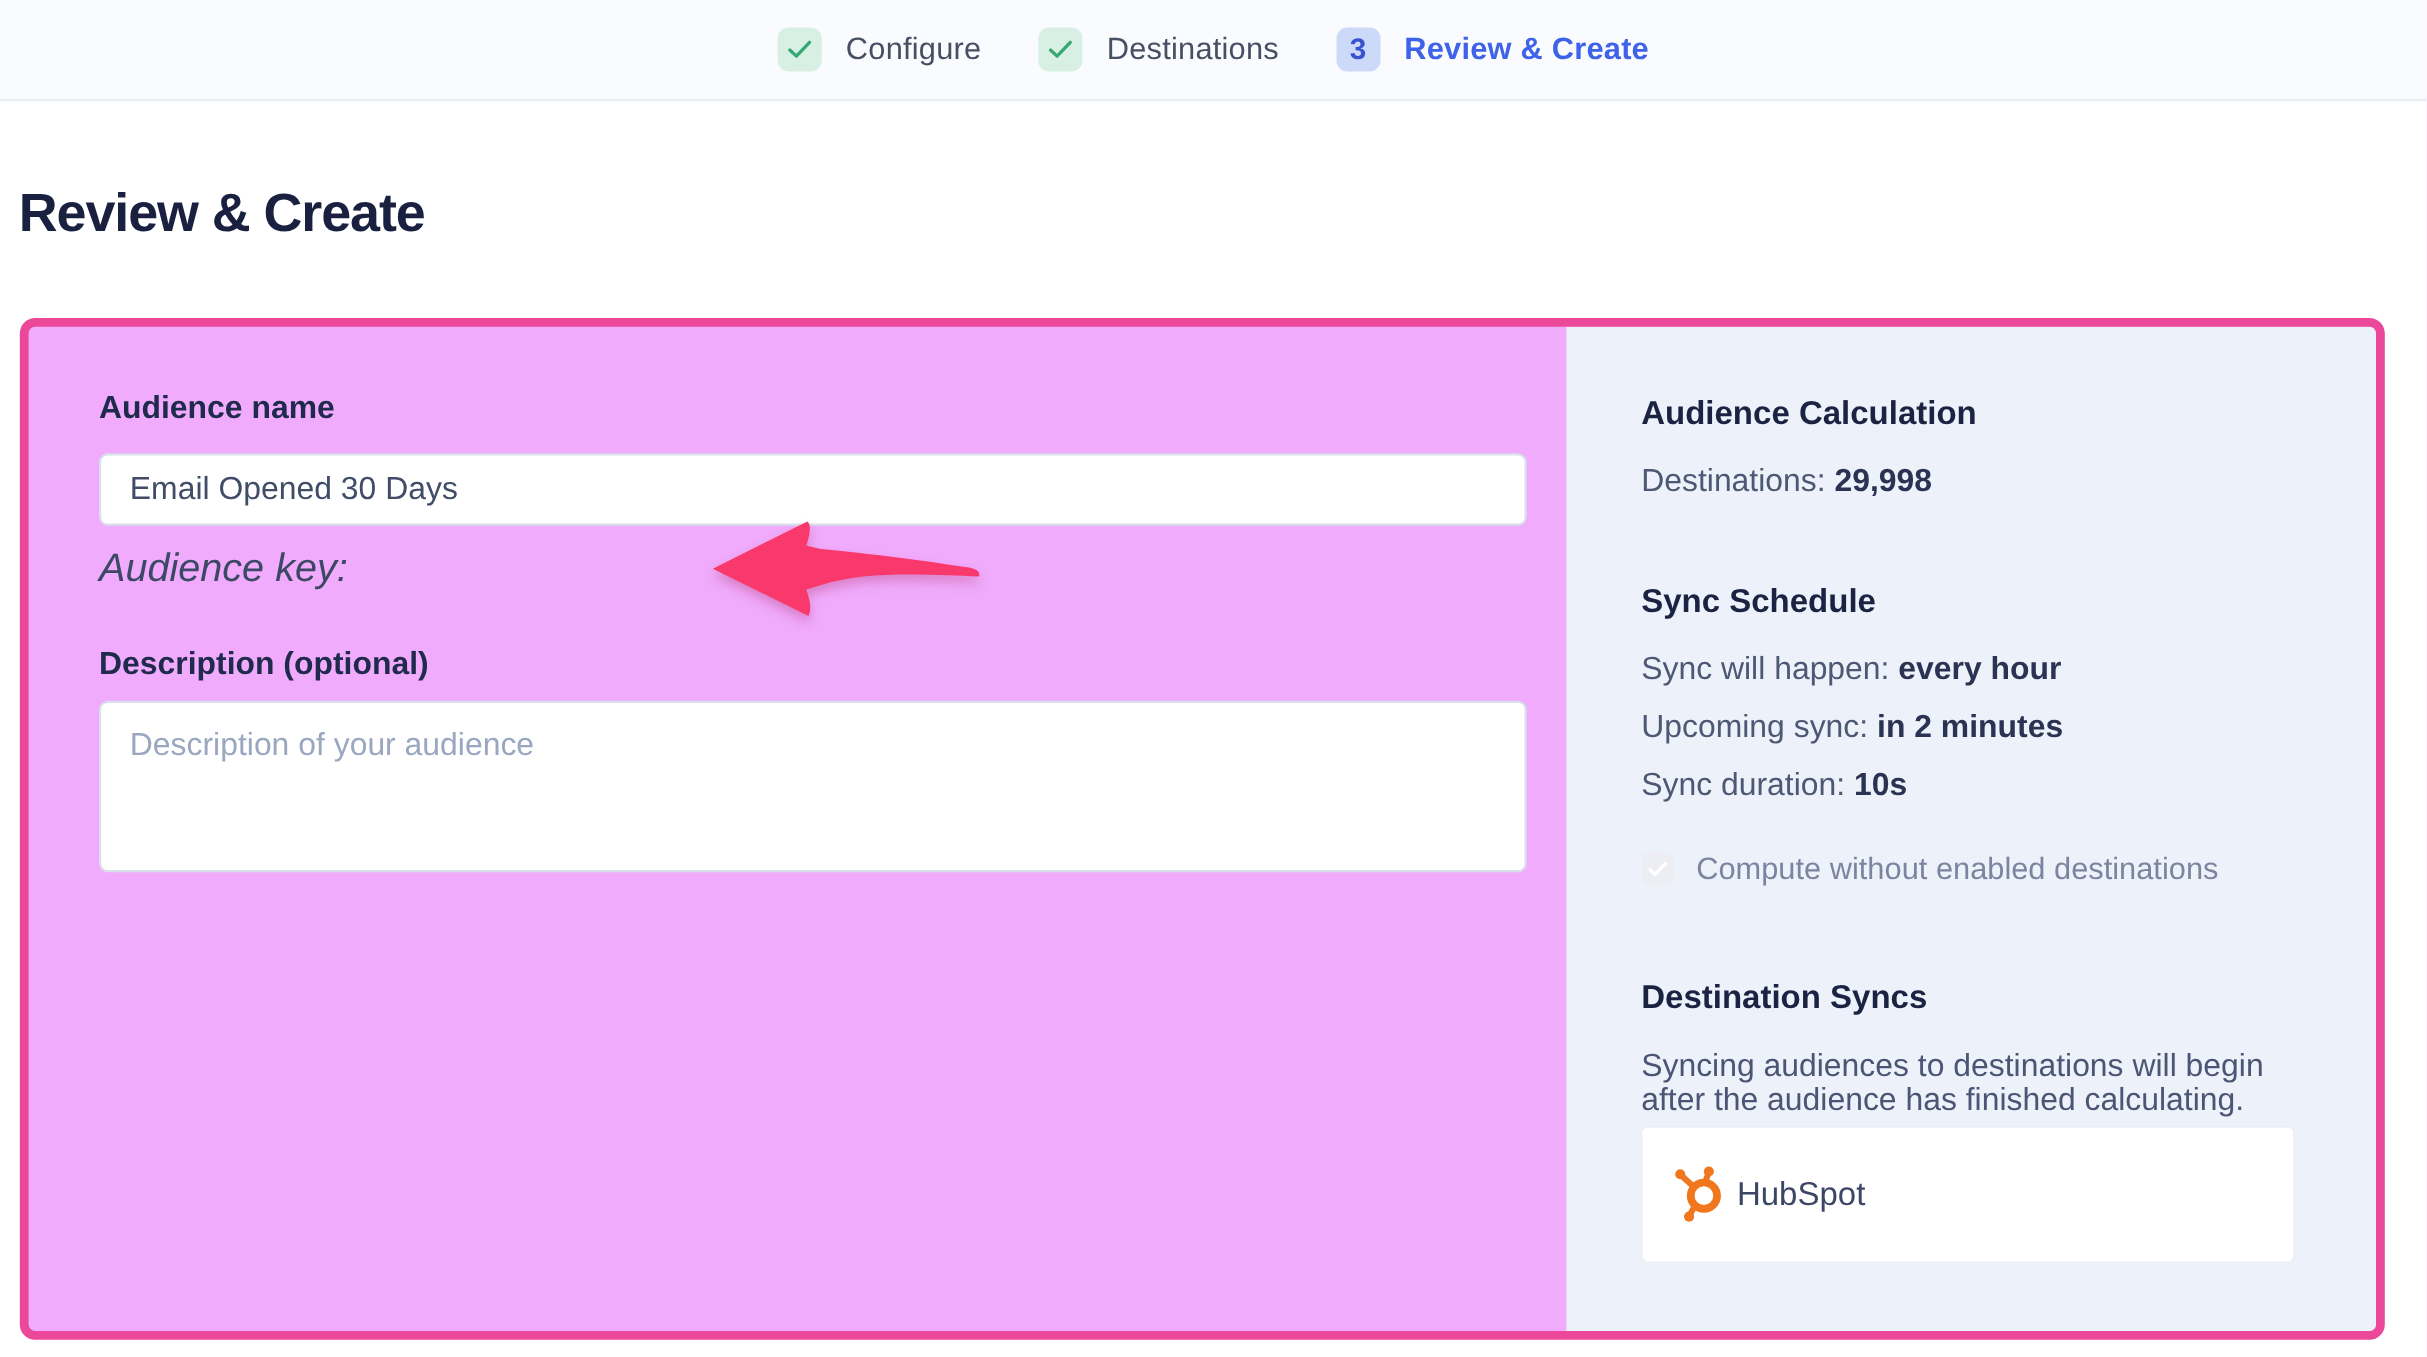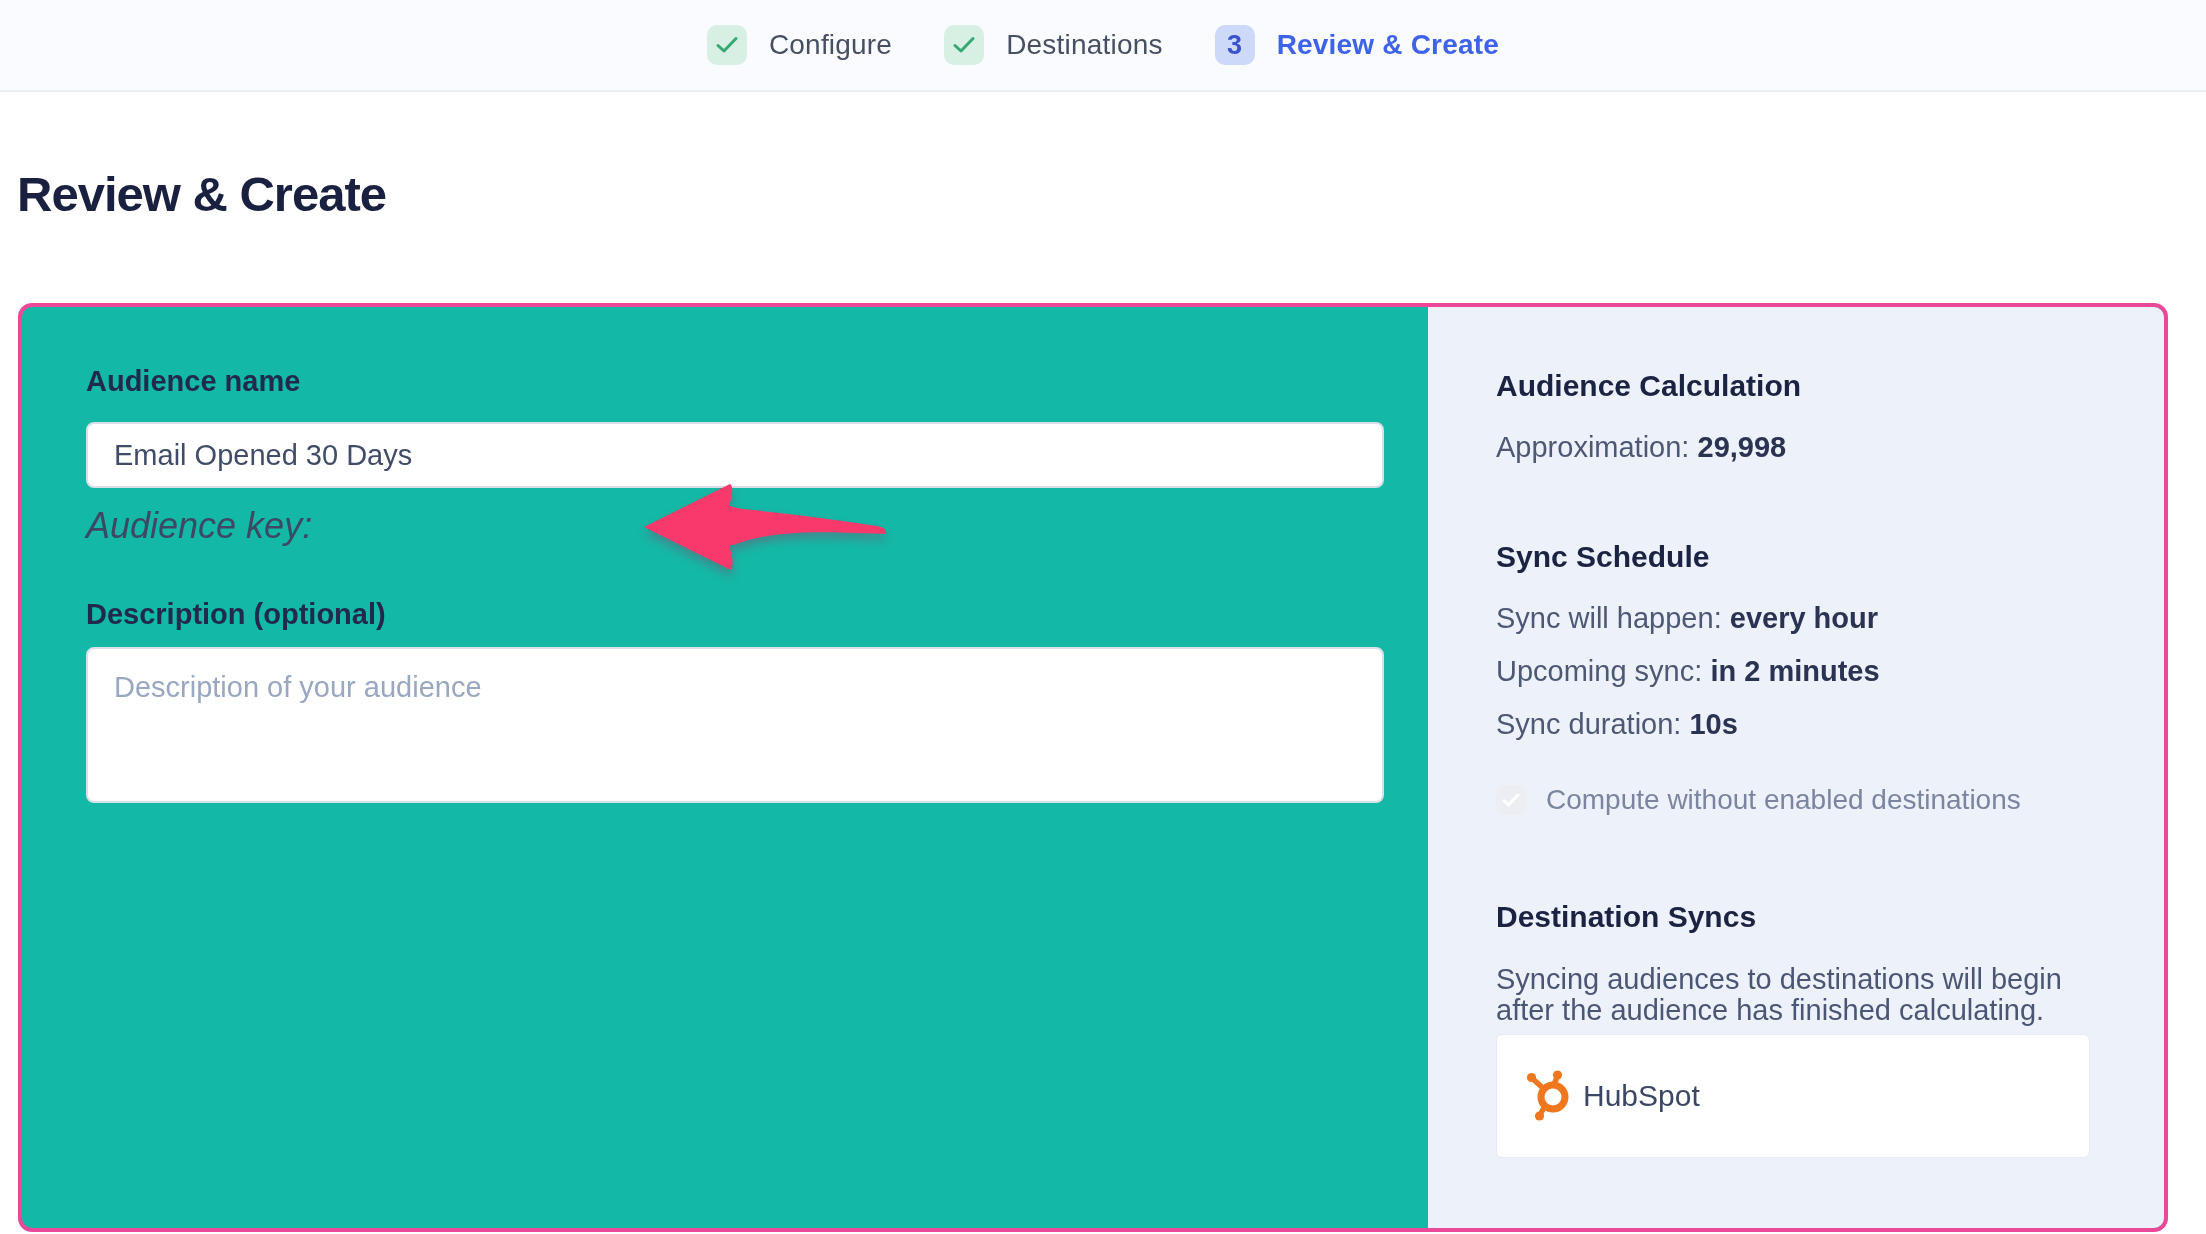--- a/index.html
+++ b/index.html
@@ -17,22 +17,22 @@
   .step-chip.done { background:#d8efe3; }
   .step-chip.current { background:#cdd9f9; color:#3853cd; font-weight:700; font-size:27px; }
   .step-label { font-size:28px; font-weight:500; color:#474f63; letter-spacing:.2px; }
   .step-label.active { color:#3e63e8; font-weight:600; }
 
   
   .page-title { position:absolute; left:17px; top:166px; font-size:49px; font-weight:700;
     color:#1a2140; letter-spacing:-1px; }
 
   
-  .card { position:absolute; left:18px; top:303px; width:2150px; height:929px;
-    background:#14b8a6; border:4px solid #ec4899; border-radius:14px;
+  .card { position:absolute; left:18px; top:289px; width:2150px; height:929px;
+    background:#f0abfc; border:8px solid #ec4899; border-radius:14px;
     display:flex; overflow:hidden; }
 
   .card-left { width:1418px; position:relative; padding:58px 0 0 64px; }
 
   .field-label { font-size:29px; font-weight:600; color:#202a4c; }
   .name-label { margin-bottom:24px; }
 
   .text-input { display:block; width:1298px; height:66px; border:2px solid #d9dfe9;
     border-radius:8px; background:#fff; font-family:"Liberation Sans",sans-serif;
     font-size:29px; color:#414d68; padding:0 26px; outline:none; }
@@ -135,21 +135,21 @@
         L 99 71
         Q 105 88 101 95
         Z"></path>
     </svg>
   </div>
 
   <aside class="card-right">
 
     <h2 class="panel-h calc-h">Audience Calculation</h2>
     <div class="stat-line">
-      <span>Approximation:</span>
+      <span>Destinations:</span>
       <b>29,998</b>
     </div>
 
     <h2 class="panel-h sync-h">Sync Schedule</h2>
     <div class="sync-row">
       <span>Sync will happen:</span>
       <b>every hour</b>
     </div>
     <div class="sync-row">
       <span>Upcoming sync:</span>

